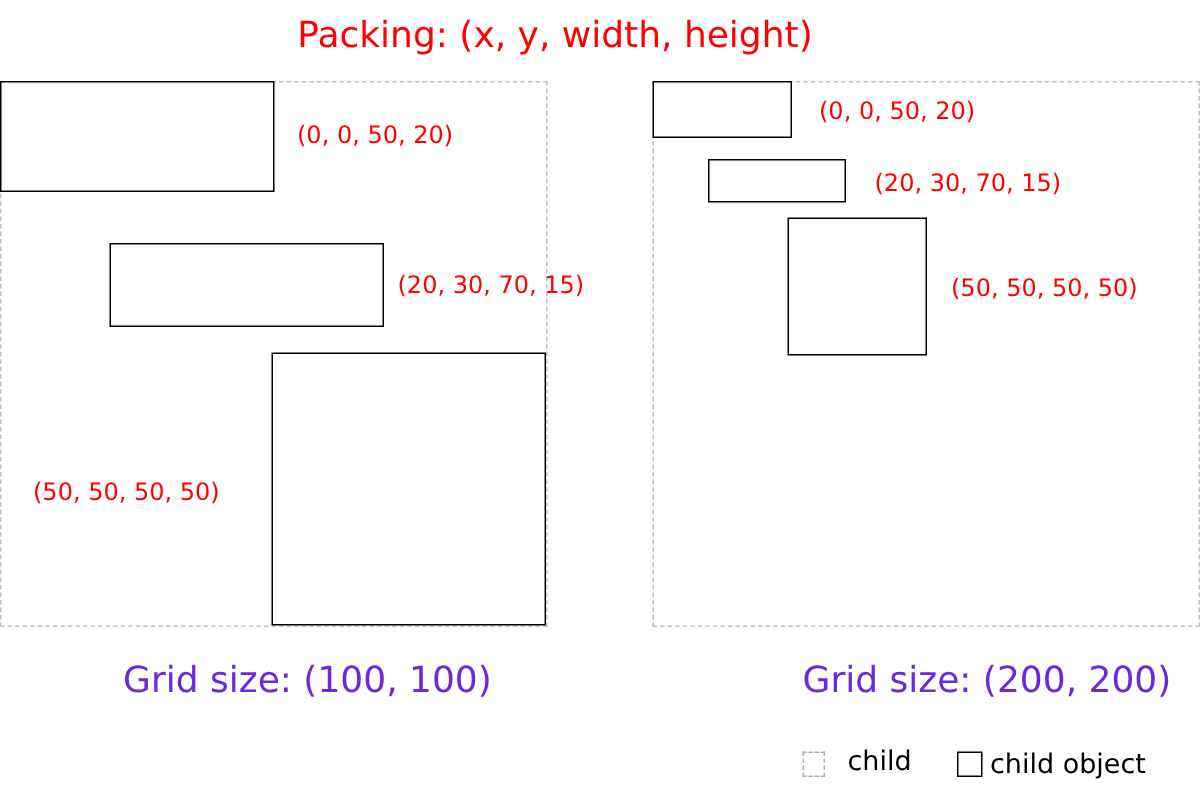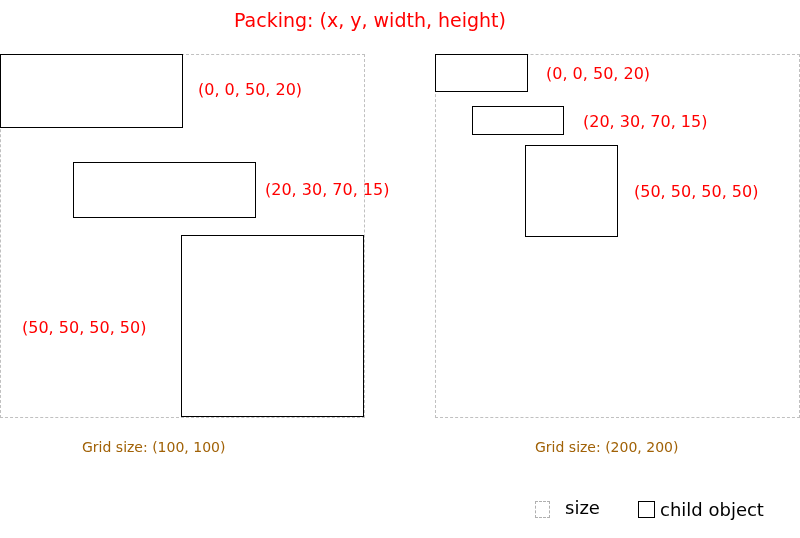--- a/index.html
+++ b/index.html
@@ -1,23 +1,23 @@
 <!DOCTYPE html>
 <html><head>
   <meta charset="utf-8">
   <style>
     html, body { margin:0; padding:0; background:#ffffff; }
     body { width:800px; height:538px; position:relative; overflow:hidden;
            font-family:"DejaVu Sans","Liberation Sans",sans-serif; }
     .abs { position:absolute; }
-    .title { left:0; width:740px; top:9px; text-align:center; color:#ff0000; font-size:19px; }
+    .title { left:0; width:740px; top:9px; text-align:center; color:#ff0000; font-size:24px; }
     .grid { border:1.5px dashed #c0c0c0; box-sizing:border-box; }
     .child { border:1.6px solid #000; box-sizing:border-box; background:#fff; }
     .lbl { color:#ff0000; font-size:16px; white-space:nowrap; }
-    .cap { color:#a16207; font-size:14px; white-space:nowrap; text-align:center; }
+    .cap { color:#6d28d9; font-size:24px; white-space:nowrap; text-align:center; }
     .legend-grid { width:15px; height:17px; border:1.3px dashed #b0b0b0; box-sizing:border-box; }
     .legend-child { width:17px; height:17px; border:1.6px solid #000; box-sizing:border-box; }
     .legend-text { font-size:18px; color:#000; white-space:nowrap; }
   </style>
 </head>
 <body>
 
 <div class="abs title">Packing: (x, y, width, height)</div>
 
 <div>
@@ -37,16 +37,16 @@
   <div class="abs lbl" style="left:546px;top:64px;">(0, 0, 50, 20)</div>
   <div class="abs child" style="left:472px;top:106px;width:92px;height:29px;"></div>
   <div class="abs lbl" style="left:583px;top:112px;">(20, 30, 70, 15)</div>
   <div class="abs child" style="left:525px;top:145px;width:93px;height:92px;"></div>
   <div class="abs lbl" style="left:634px;top:182px;">(50, 50, 50, 50)</div>
   <div class="abs cap" style="left:515px;top:439px;margin-left:20px;">Grid size: (200, 200)</div>
 </div>
 
 <div>
   <div class="abs legend-grid" style="left:535px;top:501px;"></div>
-  <div class="abs legend-text" style="left:565px;top:497px;">size</div>
+  <div class="abs legend-text" style="left:565px;top:497px;">child</div>
   <div class="abs legend-child" style="left:638px;top:501px;"></div>
   <div class="abs legend-text" style="left:660px;top:499px;">child object</div>
 </div>
 
 </body></html>

